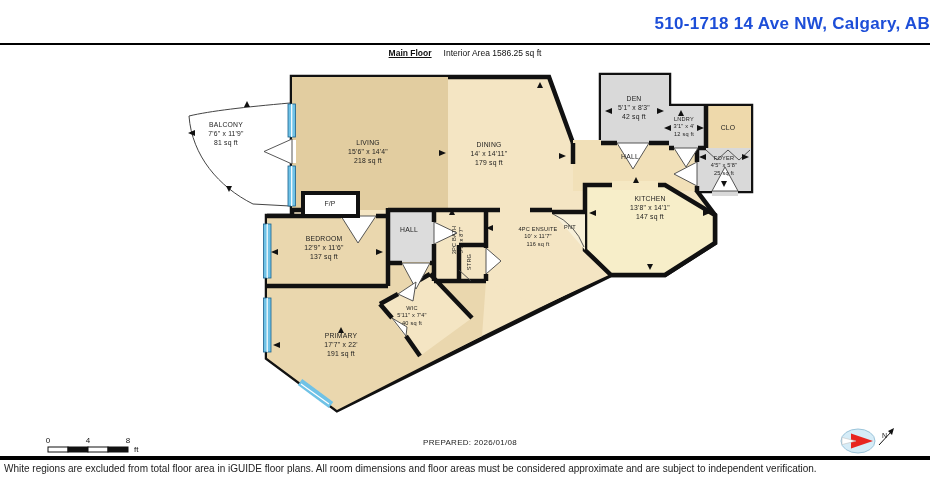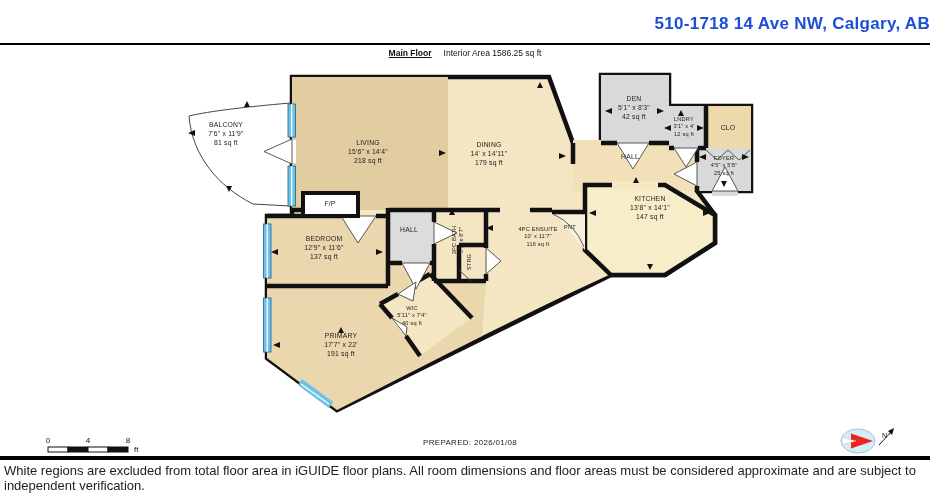--- a/index.html
+++ b/index.html
@@ -13,21 +13,21 @@
   svg.plan{position:absolute;left:0;top:0;}
   .lbl{position:absolute;transform:translate(-50%,-50%);text-align:center;
        font-size:6.8px;color:#1c1c1c;letter-spacing:.2px;line-height:1.3;white-space:nowrap;}
   .lbl span{display:block;}
   .lbl.sm{font-size:5.6px;}
   .lbl.vert{transform:translate(-50%,-50%) rotate(-90deg);}
   .tick{position:absolute;transform:translateX(-50%);font-size:8px;color:#111;}
   .ft-unit{position:absolute;font-size:8px;color:#111;text-align:right;}
   .prepared{position:absolute;top:438px;left:0;width:860px;text-align:center;font-size:8px;color:#222;letter-spacing:.3px;margin-left:40px;}
   .footer-bar{position:absolute;top:456px;left:0;width:930px;height:4px;background:#000;}
-  .disclaimer{position:absolute;top:463px;left:4px;width:920px;font-size:13px;color:#222;}
+  .disclaimer{position:absolute;top:463px;left:4px;width:920px;font-size:10px;color:#222;}
 </style>
 </head>
 <body>
 
 <div class="title">510-1718 14 Ave NW, Calgary, AB</div>
 <div class="title-rule"></div>
 <div class="subtitle">
   <span class="floor">Main Floor</span><span>Interior Area 1586.25 sq ft</span>
 </div>
 

